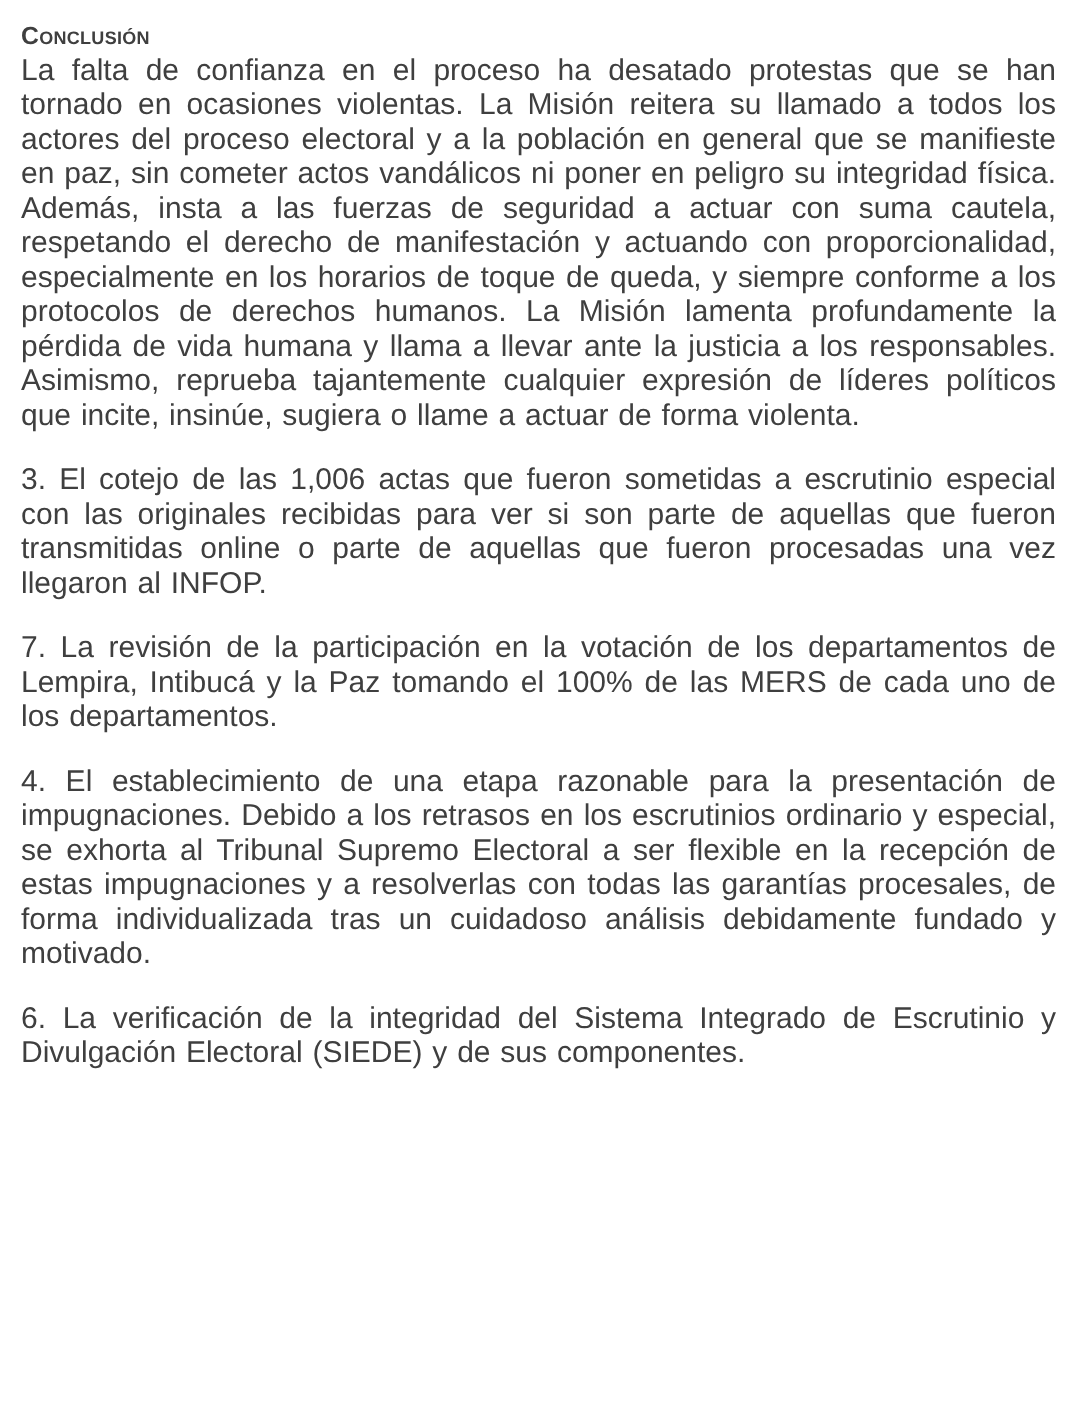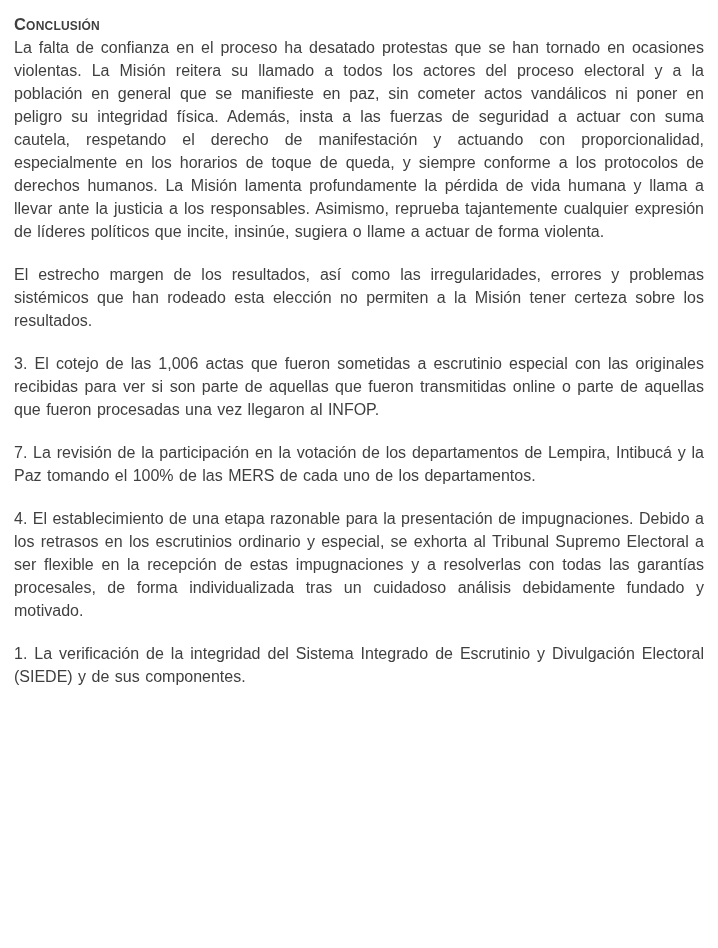--- a/index.html
+++ b/index.html
@@ -25,43 +25,42 @@
     margin: 0;
     font-size: 16.5px;
     line-height: 23px;
     font-weight: 700;
     font-variant: small-caps;
     letter-spacing: 0.2px;
     text-align: left;
   }
   .para {
     margin: 0 0 20px 0;
-    font-size: 16px;
+    font-size: 20px;
     line-height: 23px;
     text-align: justify;
     text-justify: inter-word;
     word-spacing: 1px;
   }
   .para:last-child {
     margin-bottom: 0;
   }
 </style>
 </head>
 <body>
 
 <div class="page">
   <h1 class="heading">Conclusión</h1>
 
   <p class="para">La falta de confianza en el proceso ha desatado protestas que se han tornado en ocasiones violentas. La Misión reitera su llamado a todos los actores del proceso electoral y a la población en general que se manifieste en paz, sin cometer actos vandálicos ni poner en peligro su integridad física. Además, insta a las fuerzas de seguridad a actuar con suma cautela, respetando el derecho de manifestación y actuando con proporcionalidad, especialmente en los horarios de toque de queda, y siempre conforme a los protocolos de derechos humanos. La Misión lamenta profundamente la pérdida de vida humana y llama a llevar ante la justicia a los responsables. Asimismo, reprueba tajantemente cualquier expresión de líderes políticos que incite, insinúe, sugiera o llame a actuar de forma violenta.</p>
 
-  <p class="para">El estrecho margen de los resultados, así como las irregularidades, errores y problemas sistémicos que han rodeado esta elección no permiten a la Misión tener certeza sobre los resultados.</p>
 
 
   <p class="para">3. El cotejo de las 1,006 actas que fueron sometidas a escrutinio especial con las originales recibidas para ver si son parte de aquellas que fueron transmitidas online o parte de aquellas que fueron procesadas una vez llegaron al INFOP.</p>
 
 
   <p class="para">7. La revisión de la participación en la votación de los departamentos de Lempira, Intibucá y la Paz tomando el 100% de las MERS de cada uno de los departamentos.</p>
 
   <p class="para">4. El establecimiento de una etapa razonable para la presentación de impugnaciones. Debido a los retrasos en los escrutinios ordinario y especial, se exhorta al Tribunal Supremo Electoral a ser flexible en la recepción de estas impugnaciones y a resolverlas con todas las garantías procesales, de forma individualizada tras un cuidadoso análisis debidamente fundado y motivado.</p>
 
 
-  <p class="para">1. La verificación de la integridad del Sistema Integrado de Escrutinio y Divulgación Electoral (SIEDE) y de sus componentes.</p>
+  <p class="para">6. La verificación de la integridad del Sistema Integrado de Escrutinio y Divulgación Electoral (SIEDE) y de sus componentes.</p>
 </div>
 
 </body></html>

